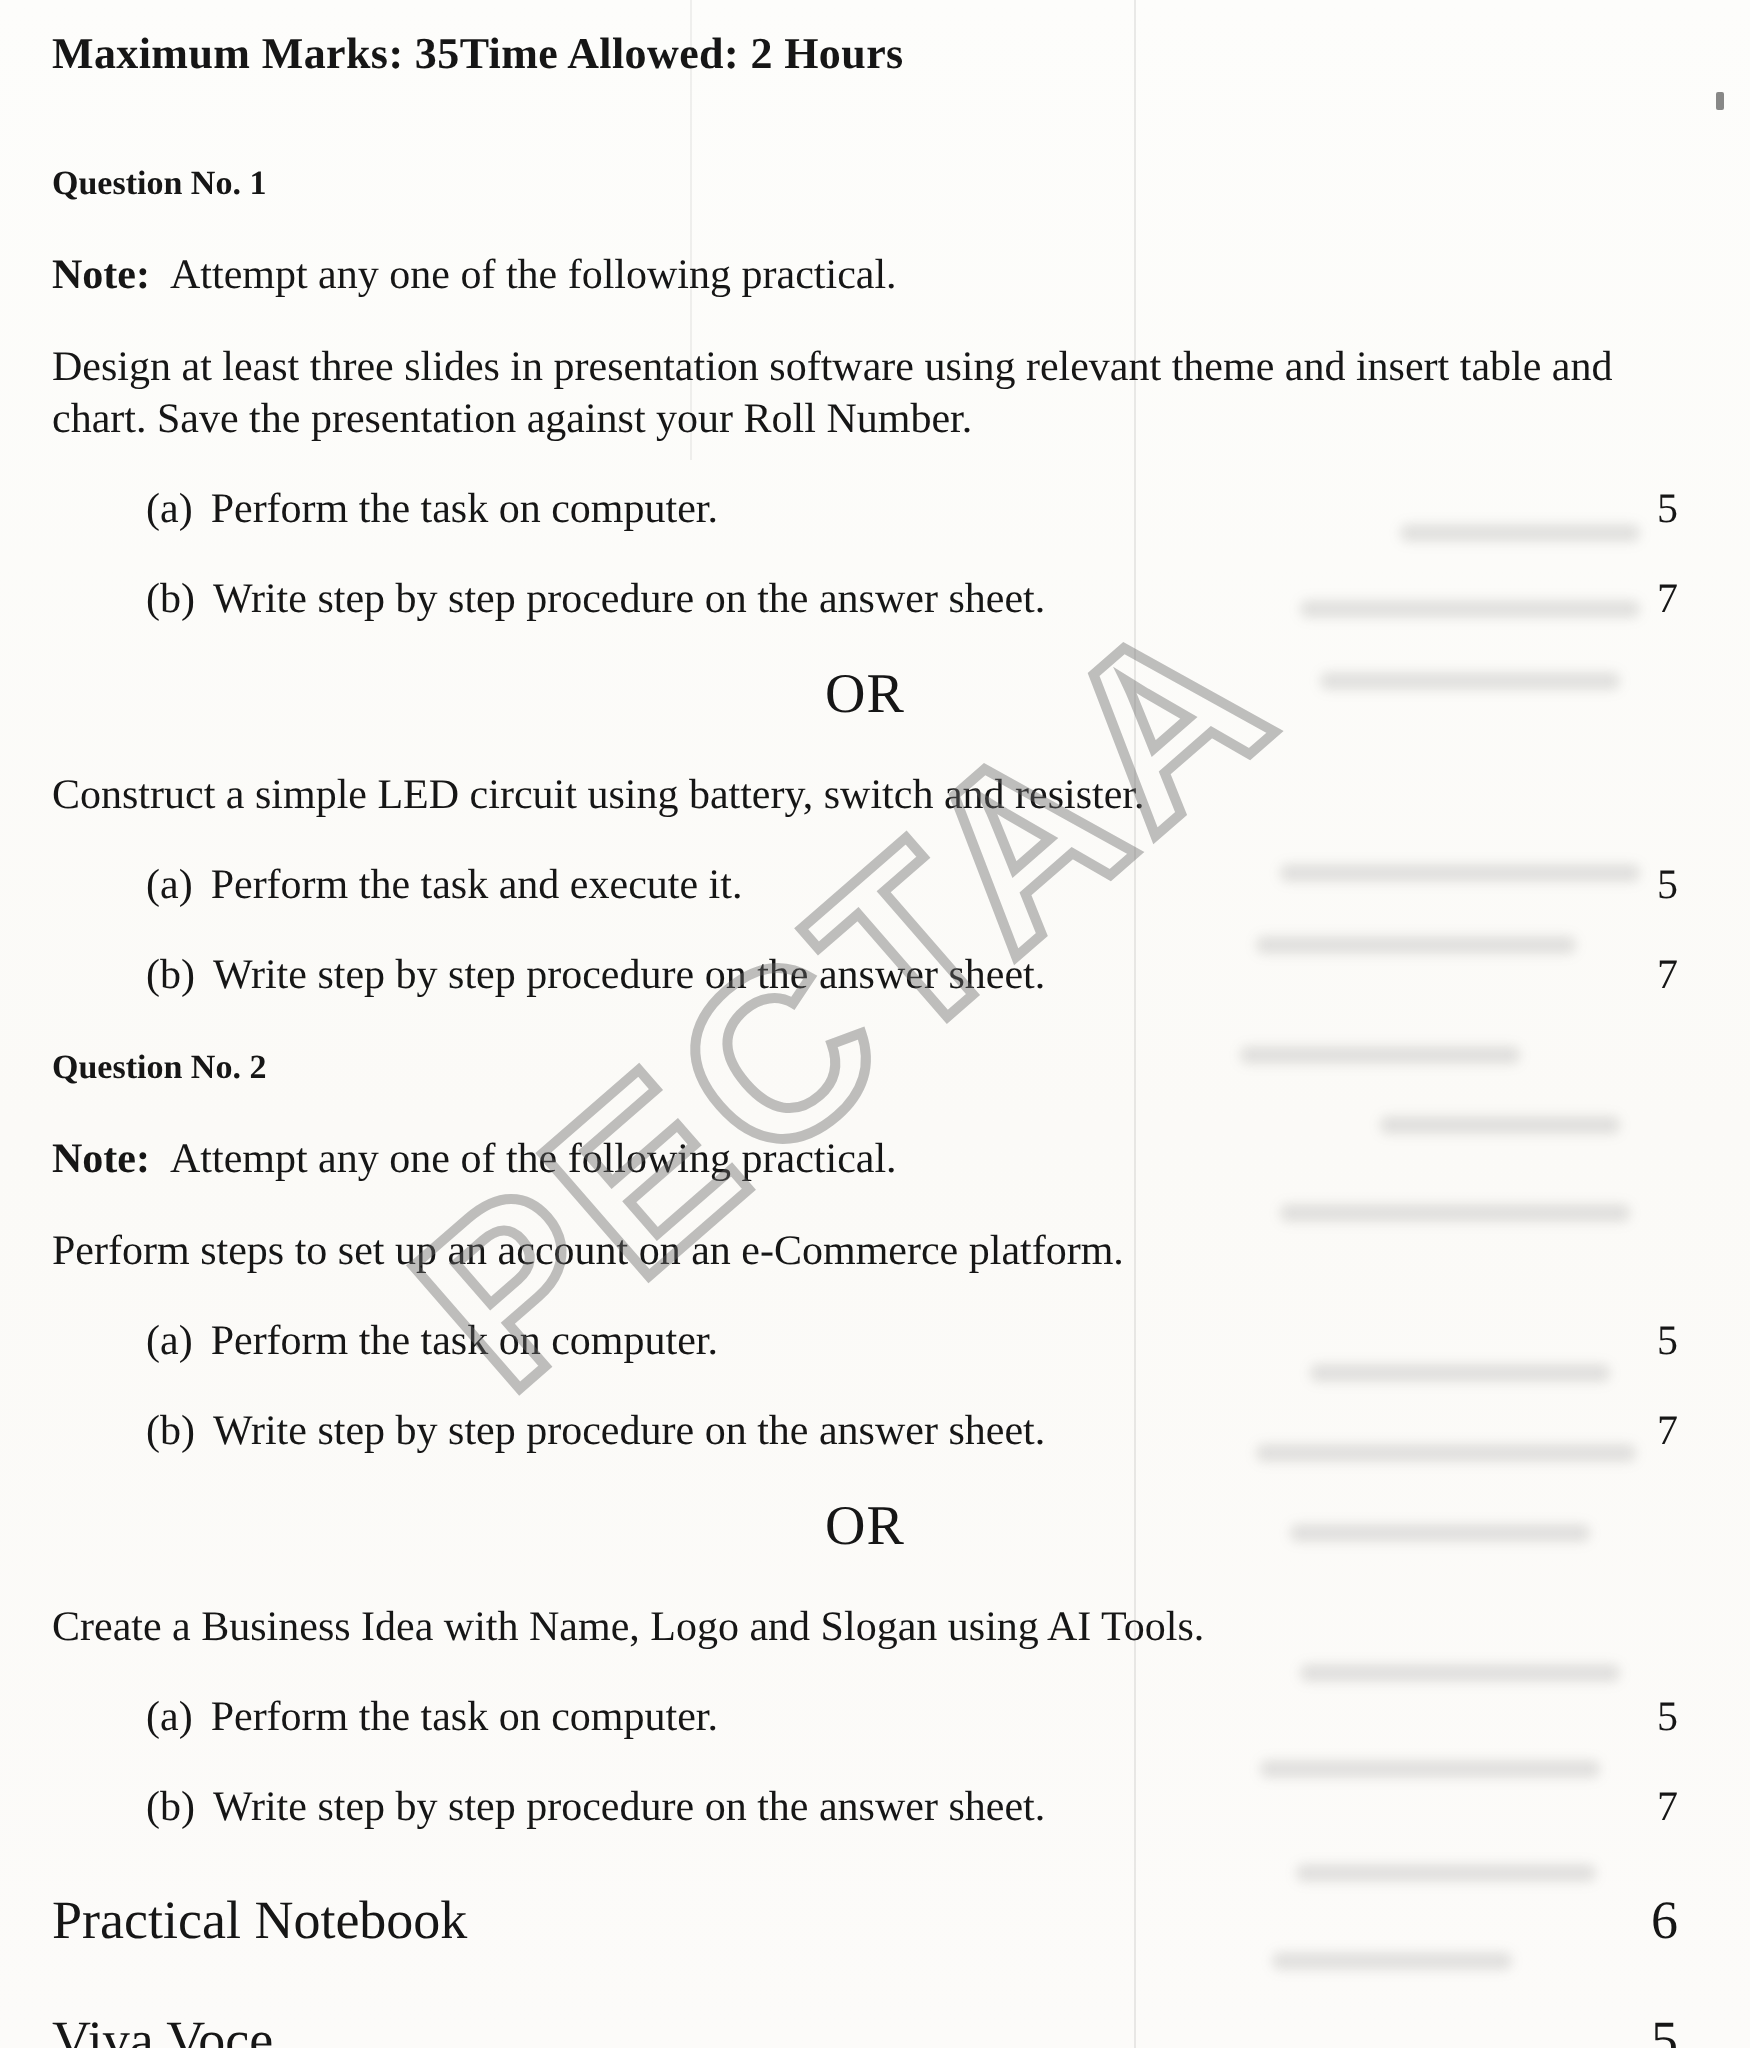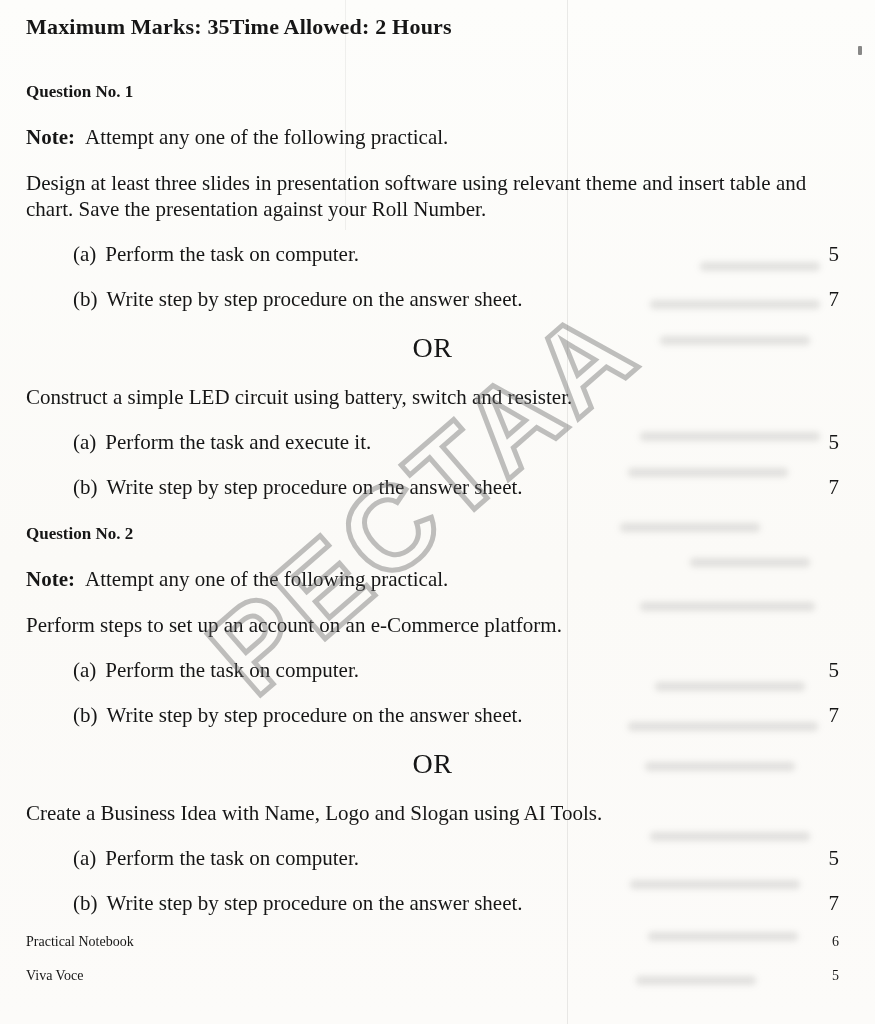--- a/index.html
+++ b/index.html
@@ -33,21 +33,21 @@
   .note-label { font-weight: bold; margin-right: 10px; margin-top: 24px; }
   .desc { margin-top: 20px; font-size: 21px; max-width: 800px; line-height: 26px; }
   .part-row {
     display: flex; align-items: baseline;
     margin-top: 20px; padding-left: 47px; font-size: 21px;
   }
   .part-label { margin-right: 9px; }
   .part-marks { margin-left: auto; font-size: 21px; }
   .or-row { text-align: center; font-size: 28px; margin-top: 20px; letter-spacing: 0.5px; }
   .footer-row {
-    display: flex; align-items: baseline; margin-top: 18px; font-size: 14px;
+    display: flex; align-items: baseline; margin-top: 29px; font-size: 27px;
   }
   .footer-marks { margin-left: auto; }
 
   .watermark {
     position: absolute;
     left: 183px; top: 618px;
     transform: rotate(-41deg);
     transform-origin: 0 0;
     font-family: "Liberation Sans", sans-serif;
     font-weight: bold;

